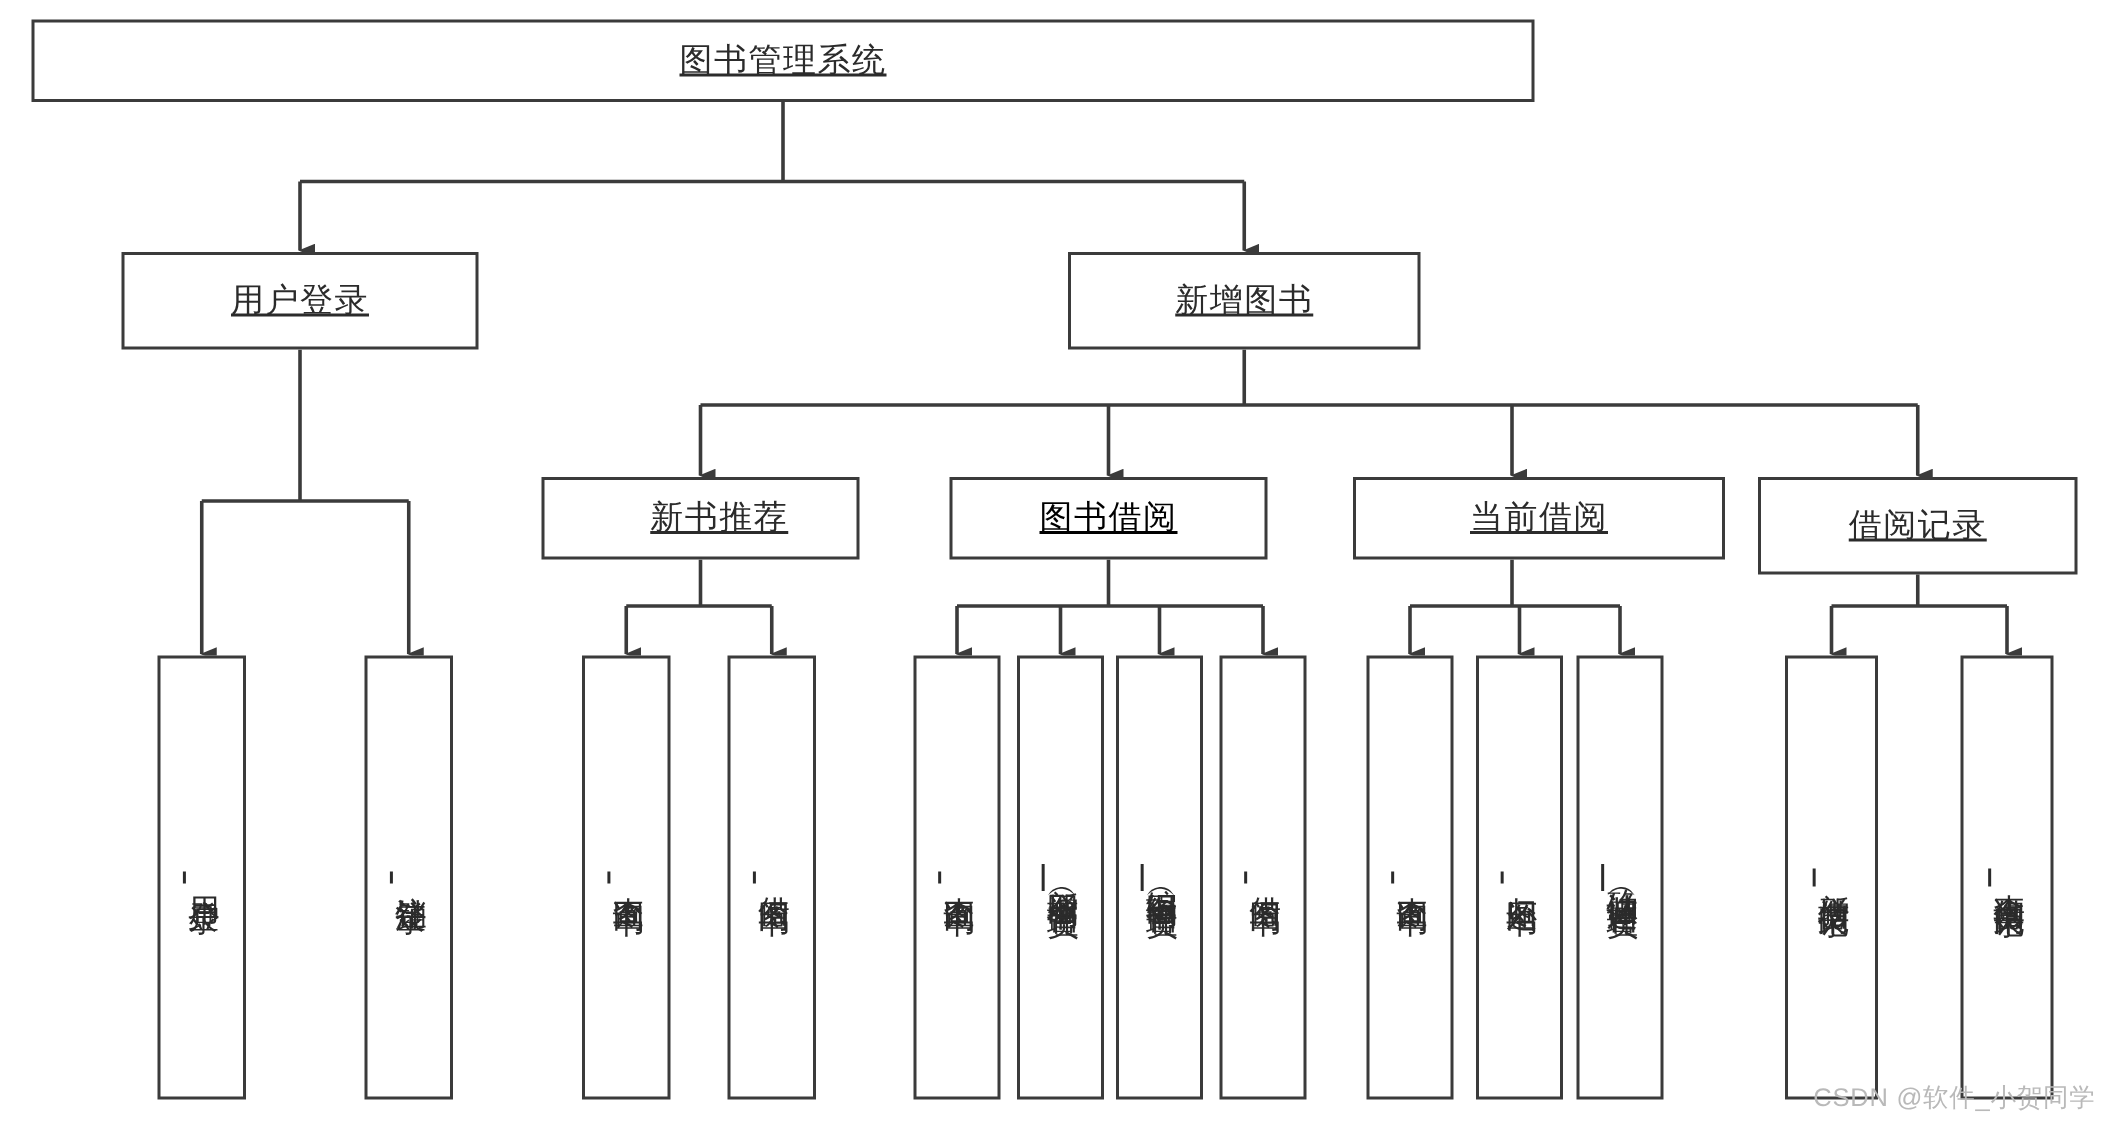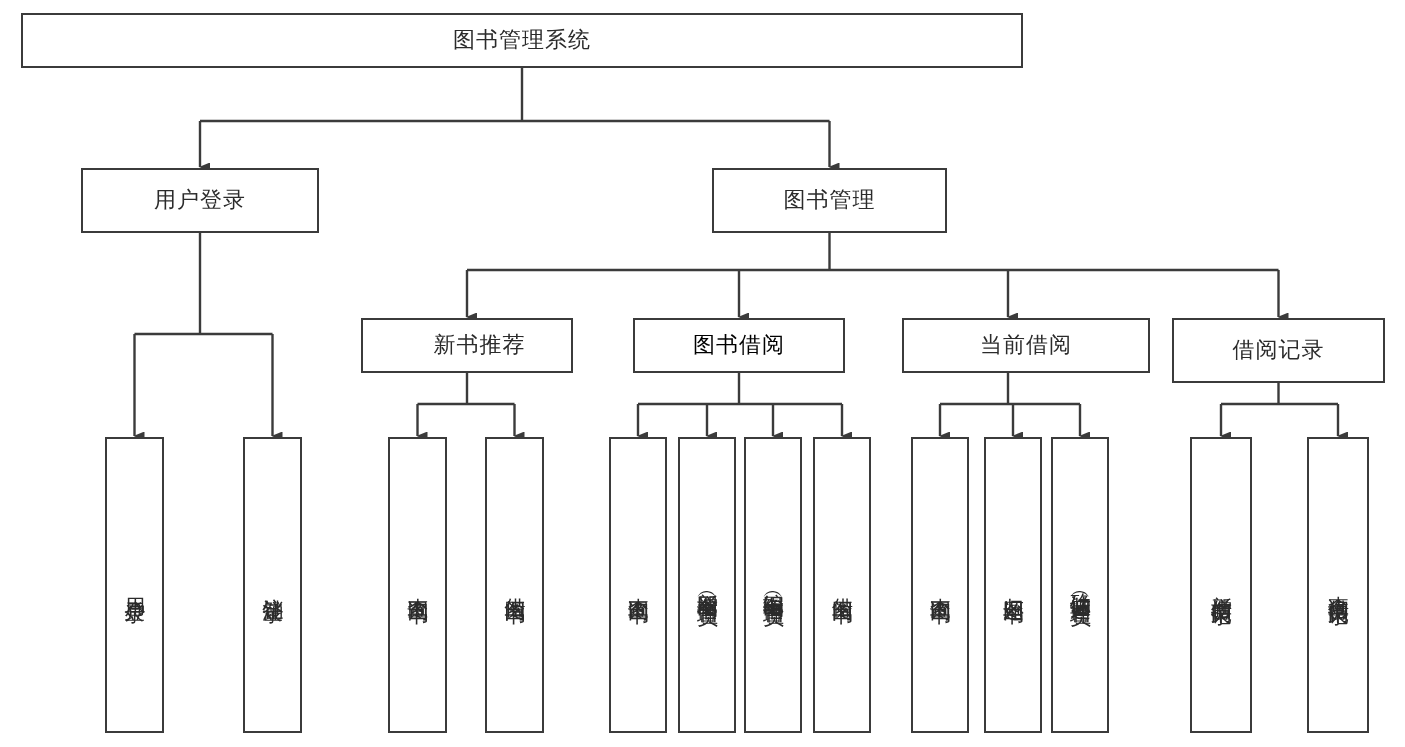--- a/index.html
+++ b/index.html
@@ -1,20 +1,20 @@
 <!DOCTYPE html>
 <html><head>
 <meta charset="utf-8">
 <style>
   html,body{margin:0;padding:0;background:#ffffff;}
   body{width:1405px;height:747px;font-family:"Liberation Sans","DejaVu Sans",sans-serif;}
   #diagram-root{position:relative;width:1405px;height:747px;overflow:hidden;background:#fff;}
   svg#edges{position:absolute;left:0;top:0;width:1405px;height:747px;}
   .node{position:absolute;box-sizing:border-box;background:#ffffff;border:2px solid #3b3b3b;
-        display:flex;align-items:center;justify-content:center;color:#2b2b2b;}
+        display:flex;align-items:center;justify-content:center;color:#2b2b2b;text-decoration:underline;}
   .node.horiz{font-size:22px;line-height:1.1;letter-spacing:1px;}
   .node.vert{writing-mode:vertical-rl;text-orientation:upright;font-size:21px;line-height:1.28;
              letter-spacing:2px;padding:6px 0;}
   .node-label{white-space:pre;}
   .watermark{position:absolute;right:8px;bottom:4px;font-size:17px;color:#b9b9b9;
              letter-spacing:.5px;white-space:nowrap;}
 </style>
 </head>
 <body>
 
@@ -62,21 +62,21 @@
       </g>
   </svg>
   <div id="node-layer">
       <div class="node horiz" style="left: 21px; top: 13px; width: 1002px; height: 55px; border-color: rgb(59, 59, 59); background: rgb(255, 255, 255); color: rgb(43, 43, 43);">
         <span class="node-label">图书管理系统</span>
       </div>
       <div class="node horiz" style="left: 81px; top: 168px; width: 238px; height: 65px; border-color: rgb(59, 59, 59); background: rgb(255, 255, 255); color: rgb(43, 43, 43);">
         <span class="node-label">用户登录</span>
       </div>
       <div class="node horiz" style="left: 712px; top: 168px; width: 235px; height: 65px; border-color: rgb(59, 59, 59); background: rgb(255, 255, 255); color: rgb(43, 43, 43);">
-        <span class="node-label">图书管理</span>
+        <span class="node-label">新增图书</span>
       </div>
       <div class="node horiz" style="left: 361px; top: 318px; width: 212px; height: 55px; border-color: rgb(59, 59, 59); background: rgb(255, 255, 255); color: rgb(43, 43, 43); padding-left: 25px;">
         <span class="node-label">新书推荐</span>
       </div>
       <div class="node horiz" style="left: 633px; top: 318px; width: 212px; height: 55px; border-color: rgb(59, 59, 59); background: rgb(255, 255, 255); color: #000000;">
         <span class="node-label">图书借阅</span>
       </div>
       <div class="node horiz" style="left: 902px; top: 318px; width: 248px; height: 55px; border-color: rgb(59, 59, 59); background: rgb(255, 255, 255); color: rgb(43, 43, 43);">
         <span class="node-label">当前借阅</span>
       </div>
@@ -116,13 +116,14 @@
       <div class="node vert" style="left: 1051px; top: 437px; width: 58px; height: 296px; border-color: rgb(59, 59, 59); background: rgb(255, 255, 255); color: rgb(43, 43, 43);">
         <span class="node-label">确认归还（管理员）</span>
       </div>
       <div class="node vert" style="left: 1190px; top: 437px; width: 62px; height: 296px; border-color: rgb(59, 59, 59); background: rgb(255, 255, 255); color: rgb(43, 43, 43);">
         <span class="node-label">新增借阅记录</span>
       </div>
       <div class="node vert" style="left: 1307px; top: 437px; width: 62px; height: 296px; border-color: rgb(59, 59, 59); background: rgb(255, 255, 255); color: rgb(43, 43, 43);">
         <span class="node-label">查询借阅记录</span>
       </div>
     </div>
+  <div class="watermark">CSDN @软件_小贺同学</div>
 </div>
 
 </body></html>

